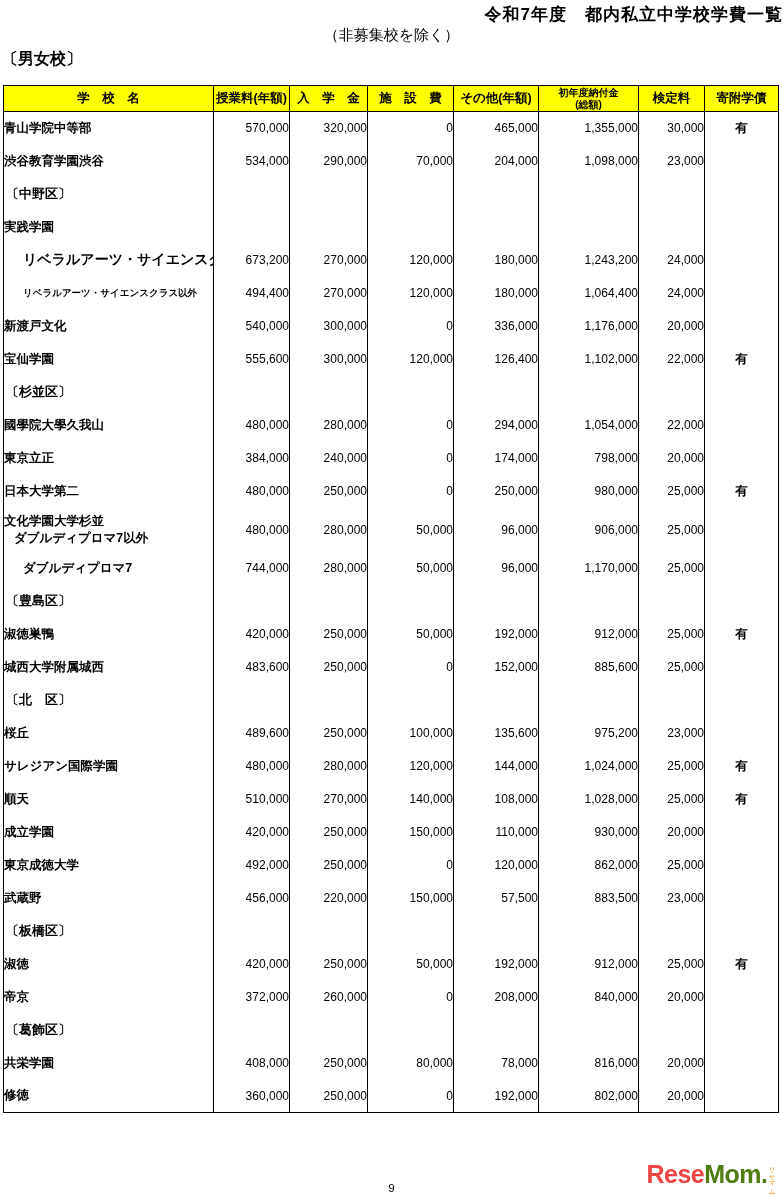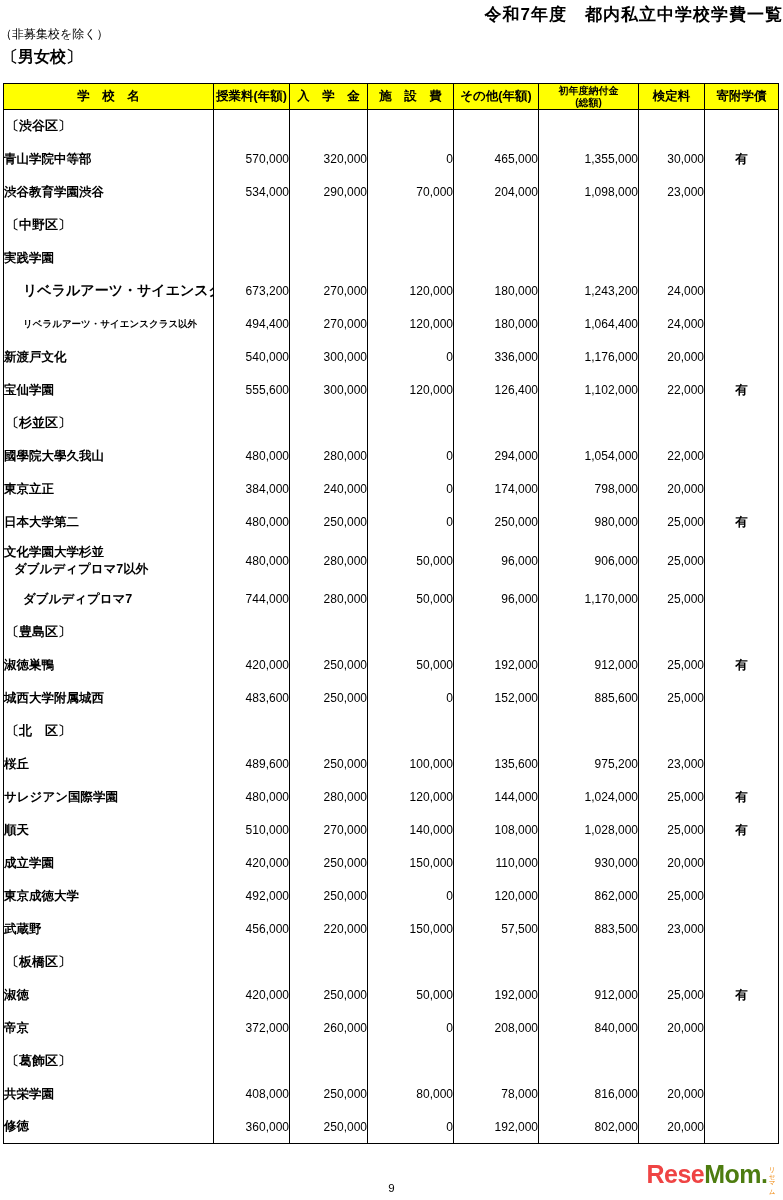--- a/index.html
+++ b/index.html
@@ -17,22 +17,22 @@
     background: #ffffff;
   }
   .title {
     text-align: right;
     font-weight: bold;
     font-size: 17px;
     letter-spacing: 1px;
     padding-top: 3px;
   }
   .subtitle {
-    text-align: left;
-    font-size: 12px;
+    text-align: center;
+    font-size: 15px;
     margin-top: 0px;
   }
   .category {
     font-size: 16px;
     font-weight: bold;
     margin: 4px 0 15px 2px;
   }
   table.fee-table {
     border-collapse: collapse;
     table-layout: fixed;
@@ -147,30 +147,20 @@
         <th>施　設　費</th>
         <th>その他(年額)</th>
         <th class="small-header">初年度納付金
 (総額)</th>
         <th>検定料</th>
         <th>寄附学債</th>
       </tr>
     </thead>
     <tbody>
         <tr>
-          <td class="name-cell ward">〔渋谷区〕</td>
-          <td class="num-cell"></td>
-          <td class="num-cell"></td>
-          <td class="num-cell"></td>
-          <td class="num-cell"></td>
-          <td class="num-cell"></td>
-          <td class="num-cell"></td>
-          <td class="center-cell"></td>
-        </tr>
-        <tr>
           <td class="name-cell">青山学院中等部</td>
           <td class="num-cell">570,000</td>
           <td class="num-cell">320,000</td>
           <td class="num-cell">0</td>
           <td class="num-cell">465,000</td>
           <td class="num-cell">1,355,000</td>
           <td class="num-cell">30,000</td>
           <td class="center-cell">有</td>
         </tr>
         <tr>

